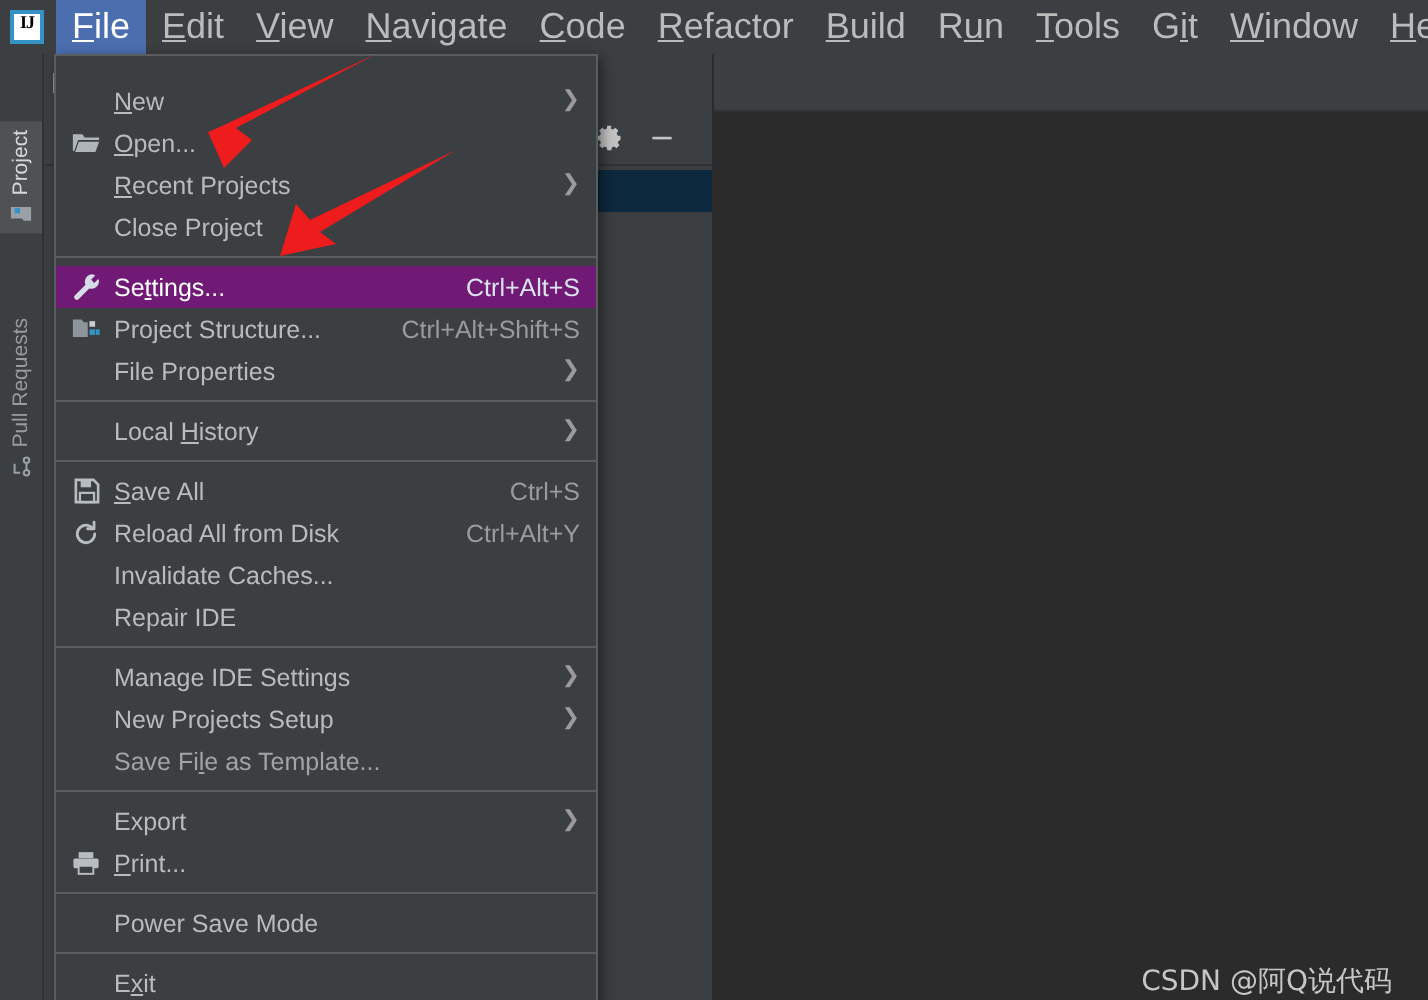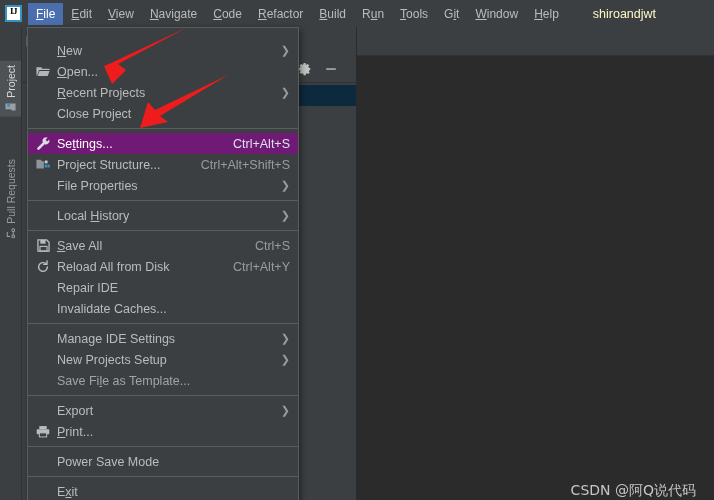--- a/index.html
+++ b/index.html
@@ -49,21 +49,21 @@
     font-family: "Liberation Serif", serif;
     font-size: 9px;
     font-weight: bold;
     color: #000000;
     line-height: 1;
     letter-spacing: -0.5px;
   }
   .menubar-item {
     padding: 4px 8px;
     color: #bbbbbb;
-    font-size: 12px;
+    font-size: 18px;
     white-space: nowrap;
     cursor: default;
   }
   .menubar-item.active {
     background: #4b6eaf;
     color: #ffffff;
   }
   .menubar-item u { text-decoration: underline; }
   #project-name-label {
     margin-left: 26px;
@@ -425,25 +425,25 @@
           <svg width="14" height="14" viewBox="0 0 16 16">
             <path d="M13 8a5 5 0 11-1.6-3.7" fill="none" stroke="#b8bdc2" stroke-width="1.6" stroke-linecap="round"></path>
             <path d="M12.6 1.2 V5 H8.9" fill="none" stroke="#b8bdc2" stroke-width="1.6" stroke-linecap="round" stroke-linejoin="round"></path>
           </svg>
         </span>
         <span class="menu-label">Reload All from Disk</span>
         <span class="menu-shortcut">Ctrl+Alt+Y</span>
       </div>
       <div class="menu-row">
         <span class="menu-icon empty"></span>
+        <span class="menu-label">Invalidate Caches...</span>
+      </div>
+      <div class="menu-row">
+        <span class="menu-icon empty"></span>
         <span class="menu-label">Repair IDE</span>
-      </div>
-      <div class="menu-row">
-        <span class="menu-icon empty"></span>
-        <span class="menu-label">Invalidate Caches...</span>
       </div>
       <div class="menu-sep"></div>
       <div class="menu-row">
         <span class="menu-icon empty"></span>
         <span class="menu-label">Manage IDE Settings</span>
         <span class="menu-arrow">❯</span>
       </div>
       <div class="menu-row">
         <span class="menu-icon empty"></span>
         <span class="menu-label">New Projects Setup</span>

